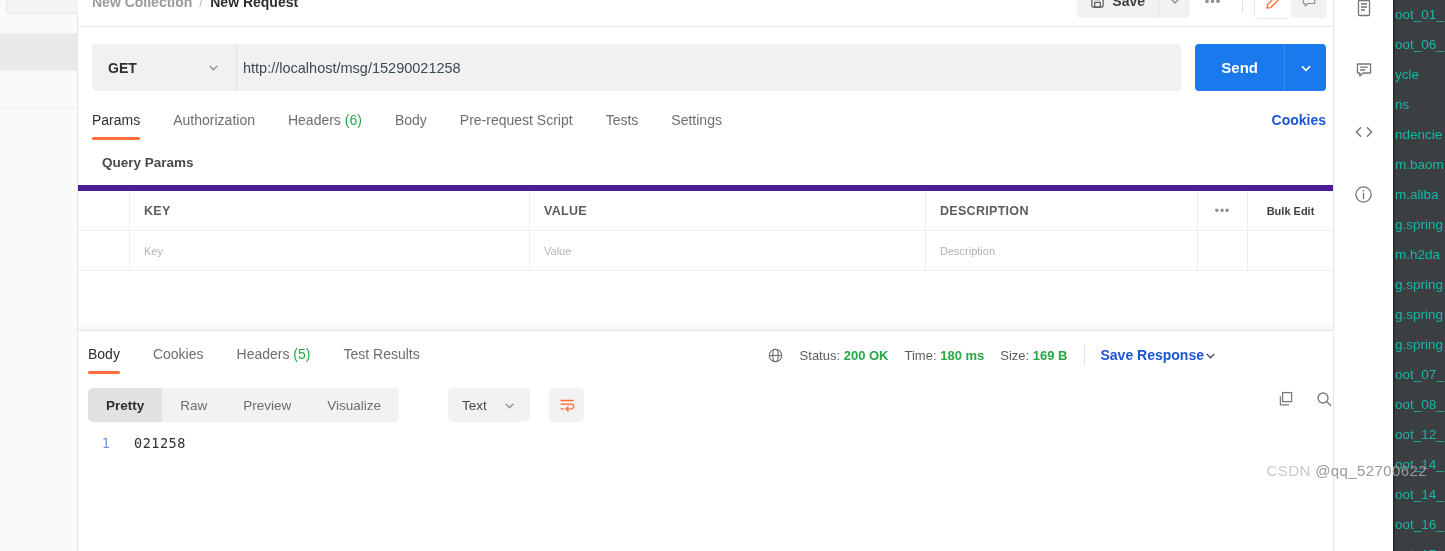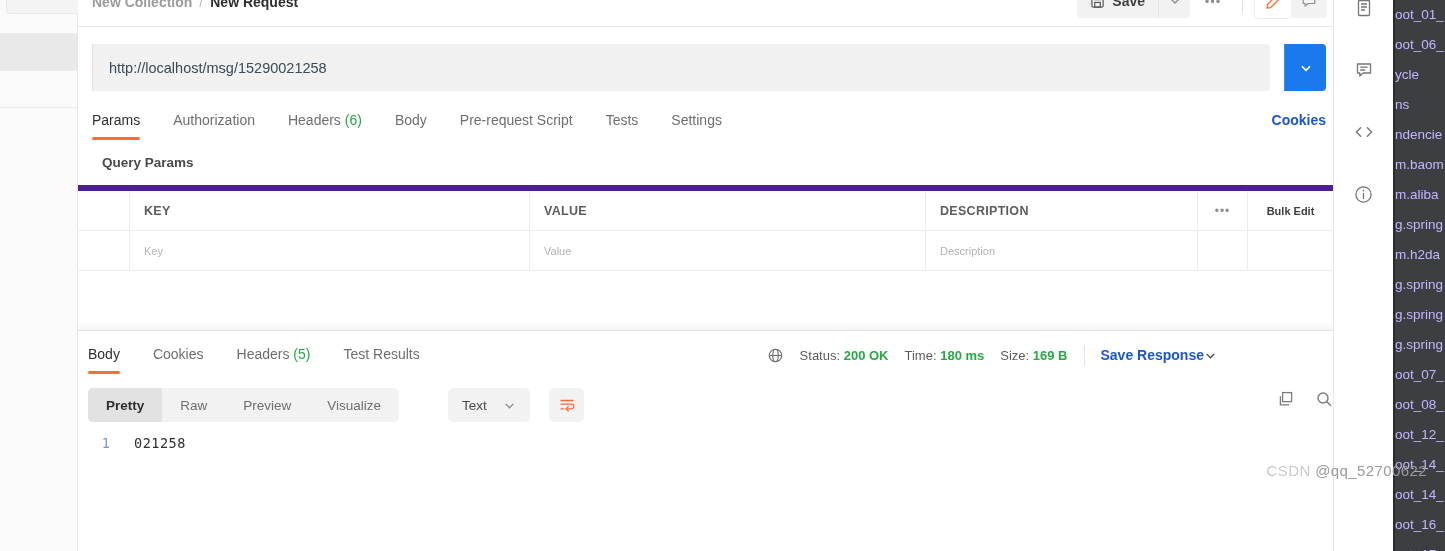--- a/index.html
+++ b/index.html
@@ -33,21 +33,21 @@
   .dots-btn { width: 34px; height: 34px; display: flex; align-items: center; justify-content: center; color: #8d8d8d; letter-spacing: 1px; font-size: 13px; margin-left: 6px;}
   .vdiv { width: 1px; height: 24px; background: #e2e2e2; margin: 0 12px; }
   .icon-btn { width: 36px; height: 34px; display: flex; align-items: center; justify-content: center; border-radius: 4px; }
   .icon-btn.active { background: #fff; box-shadow: 0 0 0 1px #ebebeb; }
   .icon-btn.grey { background: #f2f2f2; }
   .hdr-sep { position: absolute; left: 0; top: 26px; width: 1255px; height: 1px; background: #e8e8e8; }
 
   
   .url-row { position: absolute; left: 14px; top: 44px; display: flex; align-items: center; width: 1234px; }
   .method { width: 144px; height: 47px; background: #f1f1f1; border-radius: 4px 0 0 4px; display: flex; align-items: center; justify-content: space-between; padding: 0 16px; font-size: 14px; font-weight: 700; color: #2f2f2f; }
-  .url-field { flex: 1; height: 47px; background: #f1f1f1; border-left: 1px solid #e0e0e0; display: flex; align-items: center; padding: 0 16px; font-size: 14.5px; color: #3b4a54; border-radius: 0 4px 4px 0; }
+  .url-field { flex: 1; height: 47px; background: #f1f1f1; border-left: 1px solid #e0e0e0; display: flex; align-items: center; padding: 0 6px; font-size: 14.5px; color: #3b4a54; border-radius: 0 4px 4px 0; }
   .send-wrap { display: flex; margin-left: 14px; }
   .send-btn { background: #1a7aed; color: #fff; font-size: 15px; font-weight: 700; height: 47px; padding: 0 26px; display: flex; align-items: center; border-radius: 4px 0 0 4px; }
   .send-caret { background: #1a7aed; width: 42px; height: 47px; display: flex; align-items: center; justify-content: center; border-radius: 0 4px 4px 0; border-left: 1px solid #3b8bf0; }
 
   
   .req-tabs { position: absolute; left: 14px; top: 106px; width: 1234px; display: flex; align-items: flex-start; }
   .tab { position: relative; font-size: 14px; color: #6e6e6e; padding: 6px 0 12px 0; margin-right: 33px; white-space: nowrap; }
   .tab.active { color: #2f2f2f; text-align: right; }
   .tab.active::after { content: ""; position: absolute; left: 0; right: 0; bottom: 0; height: 3px; background: #ff6c37; border-radius: 2px; }
   .cnt { color: #28a745; }
@@ -88,21 +88,21 @@
   .ln { width: 46px; text-align: right; color: #6f9ad1; padding-right: 24px; }
   .ltxt { color: #2f2f2f; letter-spacing: .5px; }
   .scroll-track { position: absolute; right: 12px; top: 432px; width: 3px; height: 96px; background: #d8d8d8; border-radius: 2px; }
 
   
   .rail { position: absolute; left: 1333px; top: 0; width: 60px; height: 551px; background: #fff; border-left: 1px solid #e8e8e8; display: flex; flex-direction: column; align-items: center; padding-top: -6px; }
   .rail-icon { width: 60px; height: 60px; display: flex; align-items: center; justify-content: center; color: #757575; }
 
   
   .dark { position: absolute; left: 1393px; top: 0; width: 52px; height: 551px; background: #3c3f41; overflow: hidden; }
-  .dark-line { color: #c4b5fd; font-size: 13.5px; white-space: nowrap; padding-left: 2px; height: 30px; line-height: 30px; font-family: "Liberation Sans", sans-serif; }
+  .dark-line { color: #14b8a6; font-size: 13.5px; white-space: nowrap; padding-left: 2px; height: 30px; line-height: 30px; font-family: "Liberation Sans", sans-serif; }
   .dark-edge { position: absolute; left: 0; top: 0; width: 2px; height: 551px; background: #2b2b2b; }
 
   .watermark { position: absolute; right: 18px; bottom: 10px; font-size: 15px; color: #c9c9c9; letter-spacing: .4px; }
   .wm-dark { color: #9a9a9a; }
   svg { display: block; }
 </style>
 </head>
 <body>
 
 <div id="root">
@@ -156,22 +156,31 @@
         <span>
           <svg width="16" height="16" viewBox="0 0 18 18" fill="none" stroke="#8d8d8d" stroke-width="1.3" stroke-linejoin="round">
             <path d="M2.5 3.2h13v8.6h-7.6L4.6 14.6v-2.8H2.5z"></path>
           </svg>
         </span>
       </div>
     </div>
     <div class="hdr-sep"></div>
 
     <div class="url-row">
+      <div class="method">
+        <span>GET</span>
+        <span>
+          <svg width="13" height="13" viewBox="0 0 12 12" fill="none" stroke="#8d8d8d" stroke-width="1.3">
+              <path d="M2.5 4.5 6 8 9.5 4.5"></path>
+            </svg>
+        </span>
+      </div>
       <div class="url-field" placeholder="Enter request URL">http://localhost/msg/15290021258</div>
       <div class="send-wrap">
+        <div class="send-btn">Send</div>
         <div class="send-caret">
           <span>
             <svg width="14" height="14" viewBox="0 0 12 12" fill="none" stroke="#ffffff" stroke-width="1.4">
                 <path d="M2.5 4.5 6 8 9.5 4.5"></path>
               </svg>
           </span>
         </div>
       </div>
     </div>
 

